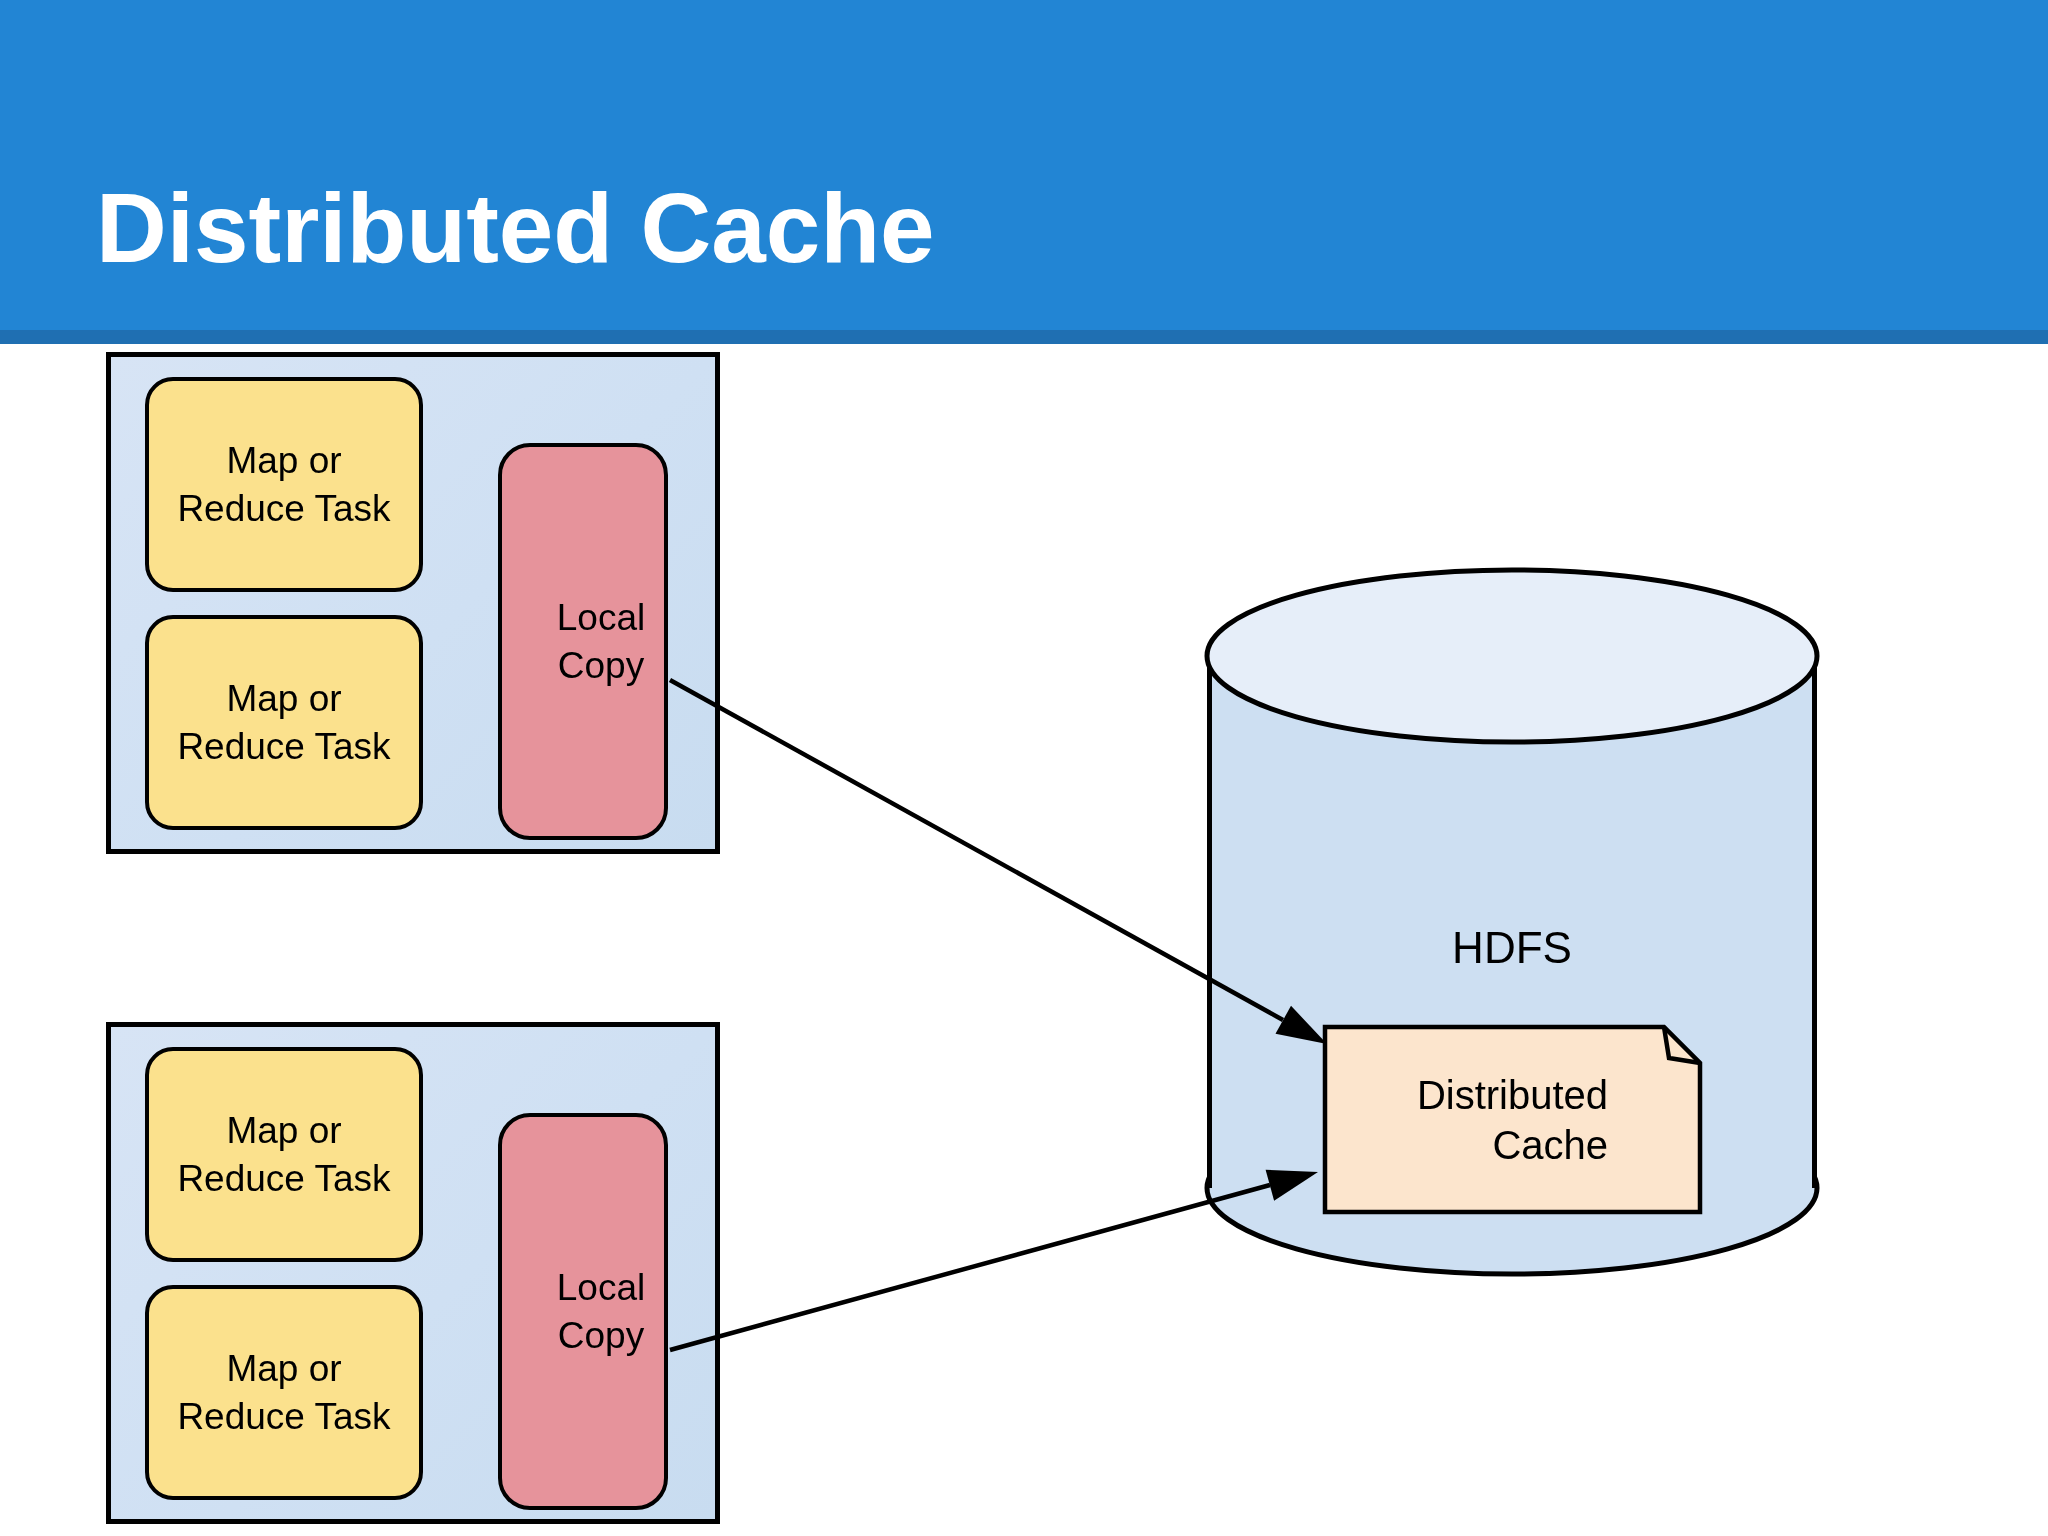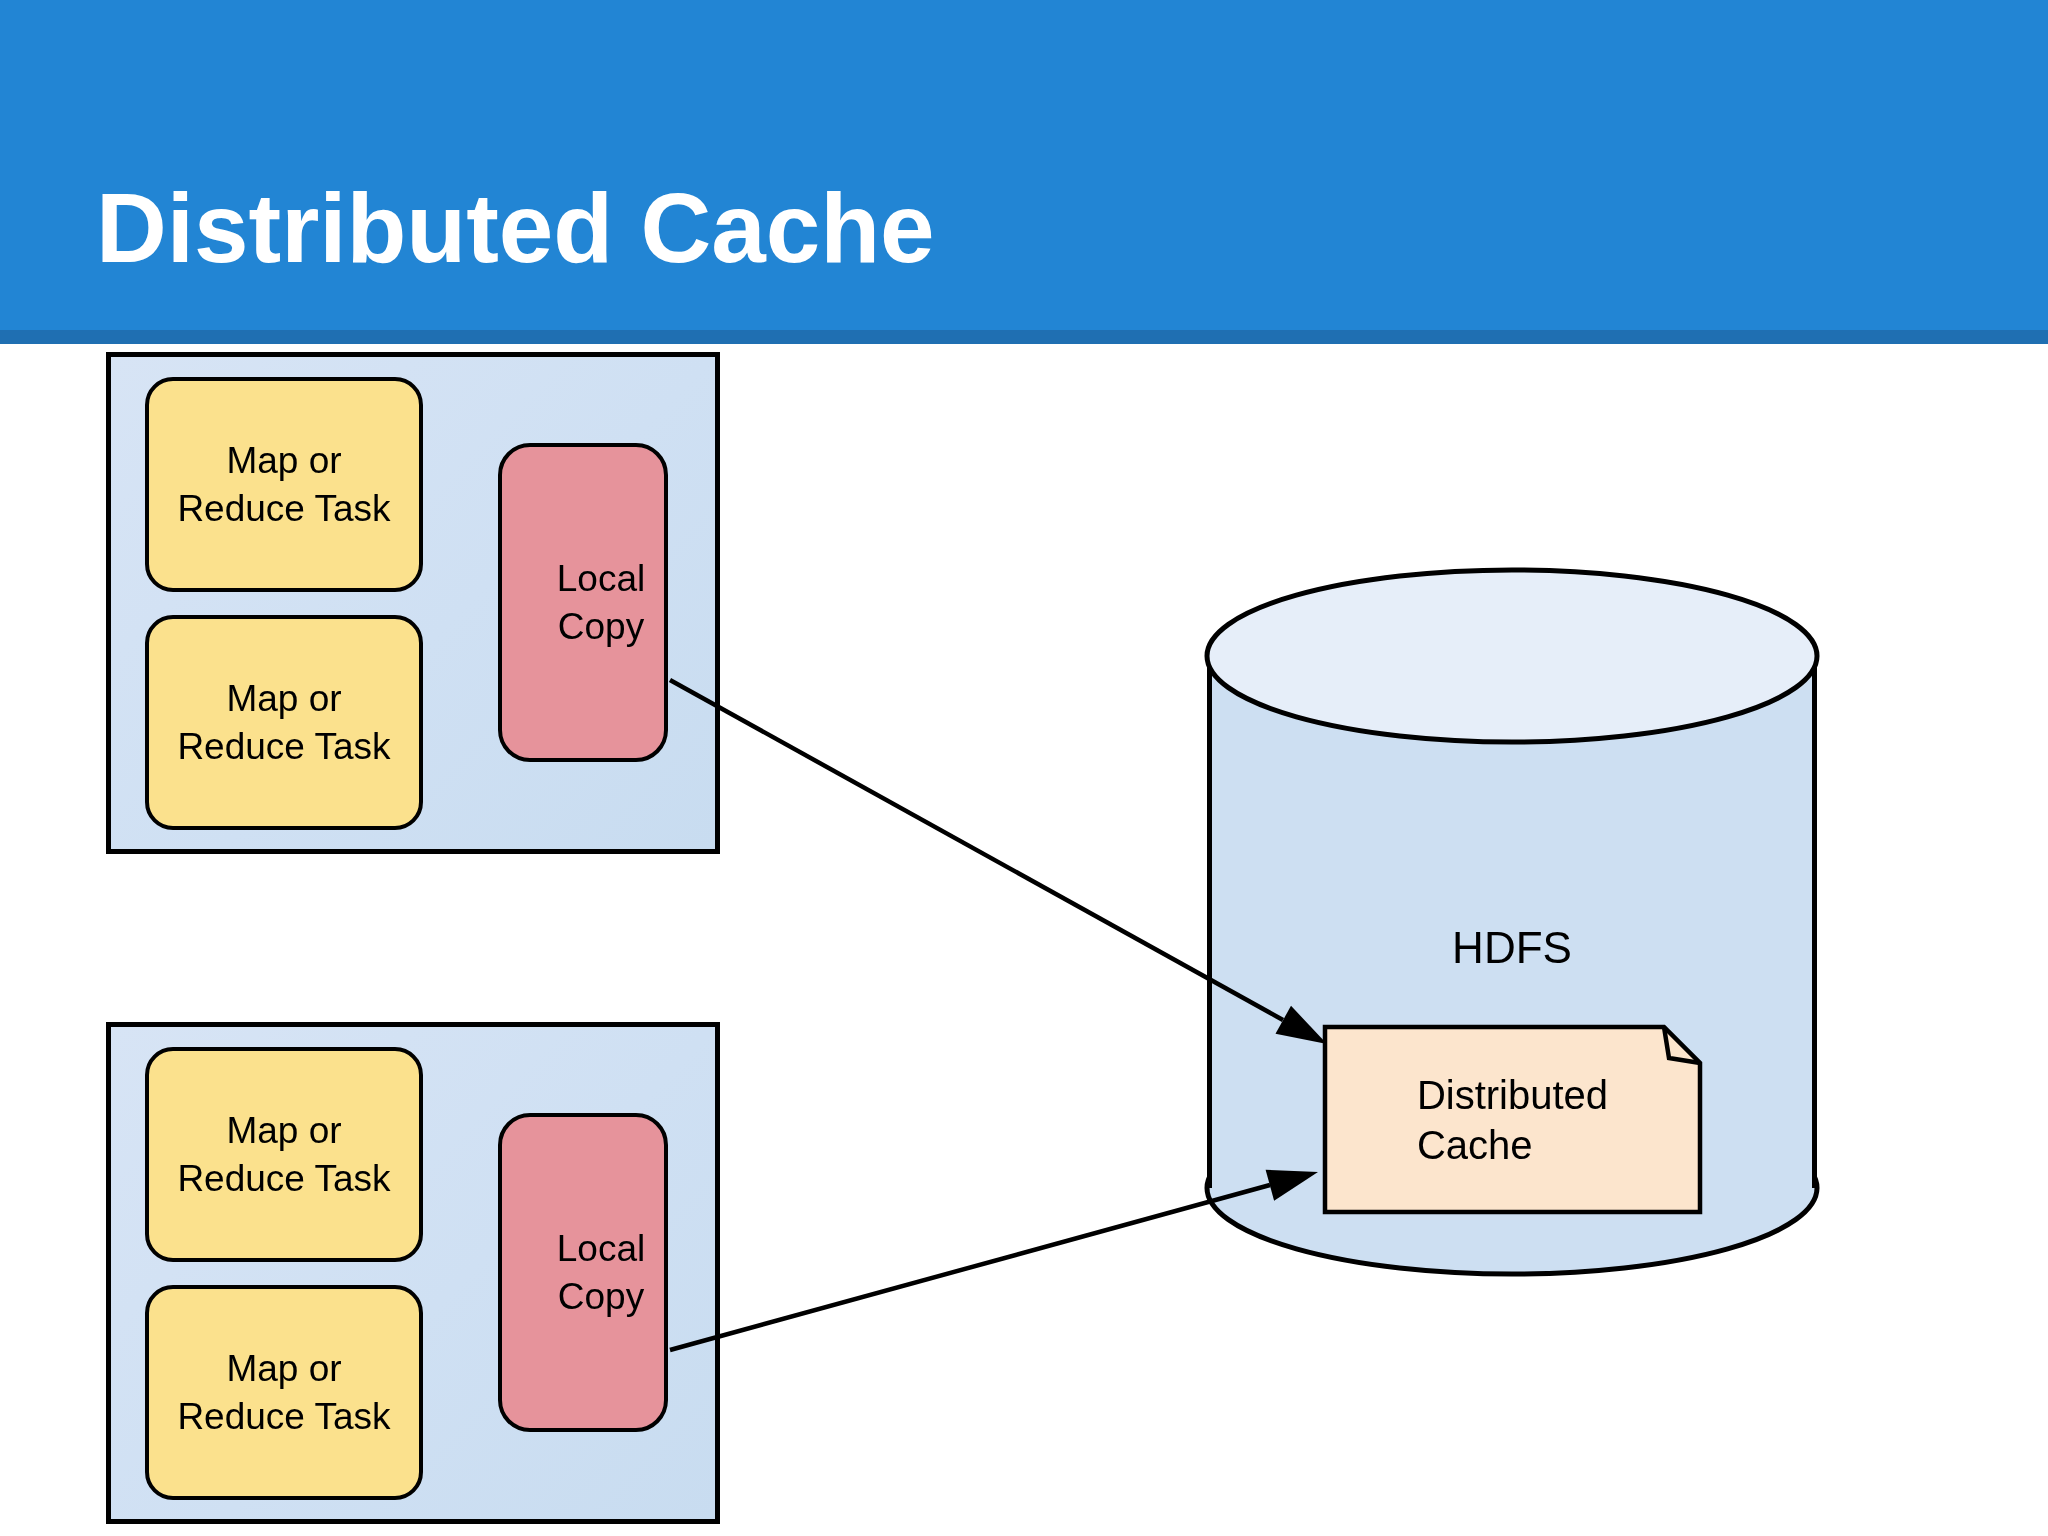--- a/index.html
+++ b/index.html
@@ -66,21 +66,21 @@
     font-size: 37px;
     line-height: 1.28;
     white-space: pre-line;
   }
   .task-1 { top: 20px; }
   .task-2 { top: 258px; }
 
   .local-copy {
     position: absolute;
     left: 387px; top: 86px;
-    width: 170px; height: 319px;
+    width: 170px; height: 397px;
     box-sizing: border-box;
     border: 4px solid #000;
     border-radius: 32px;
     background: var(--local-copy-fill, #e6939b);
     display: flex;
     align-items: center;
     justify-content: center;
     text-align: center;
     font-size: 37px;
     line-height: 1.28;
@@ -113,21 +113,21 @@
     font-size: 44px;
     line-height: 1.2;
   }
   .cache-label {
     position: absolute;
     left: 1325px; top: 1027px;
     width: 375px; height: 185px;
     display: flex;
     align-items: center;
     justify-content: center;
-    text-align: left;
+    text-align: right;
     font-size: 40px;
     line-height: 1.25;
     white-space: pre-line;
   }
 </style>
 </head>
 <body>
 
 <div class="header-bar"></div>
 <div class="header-strip"></div>

